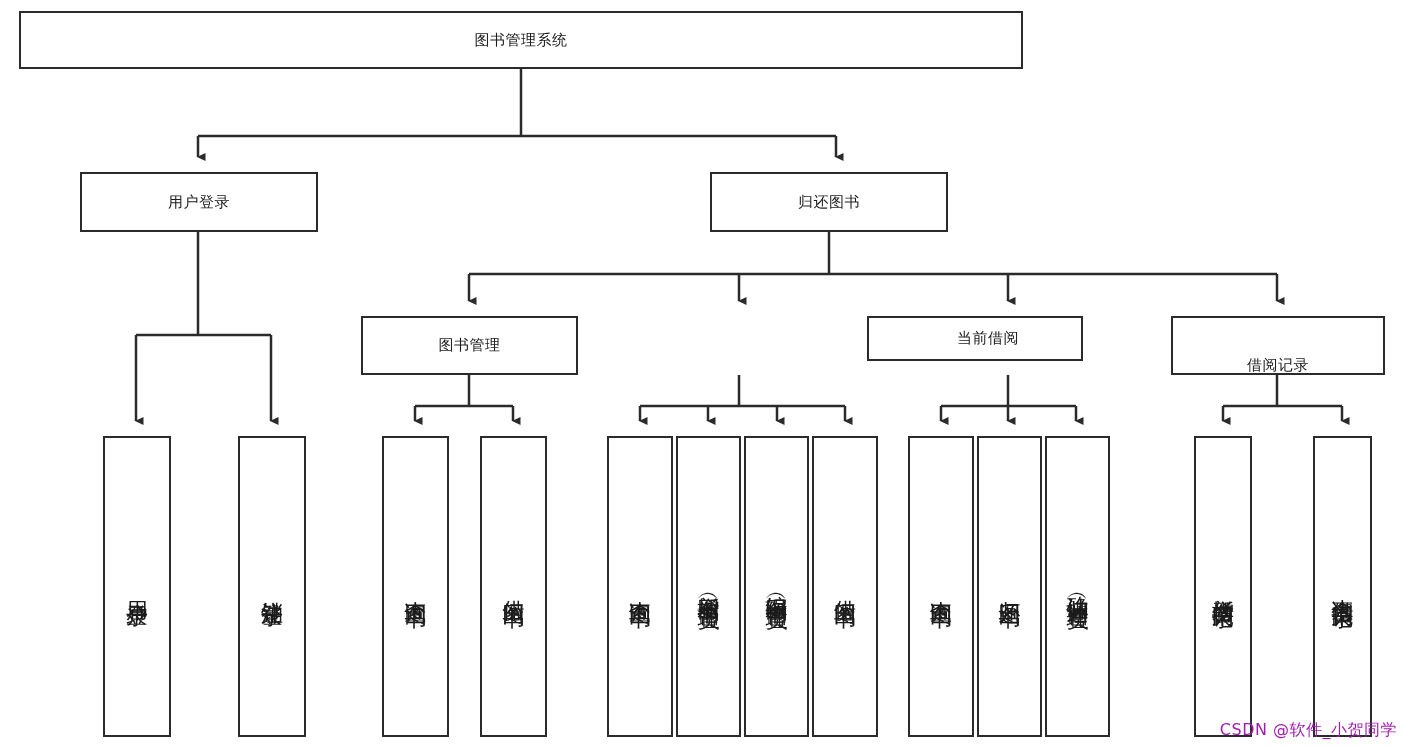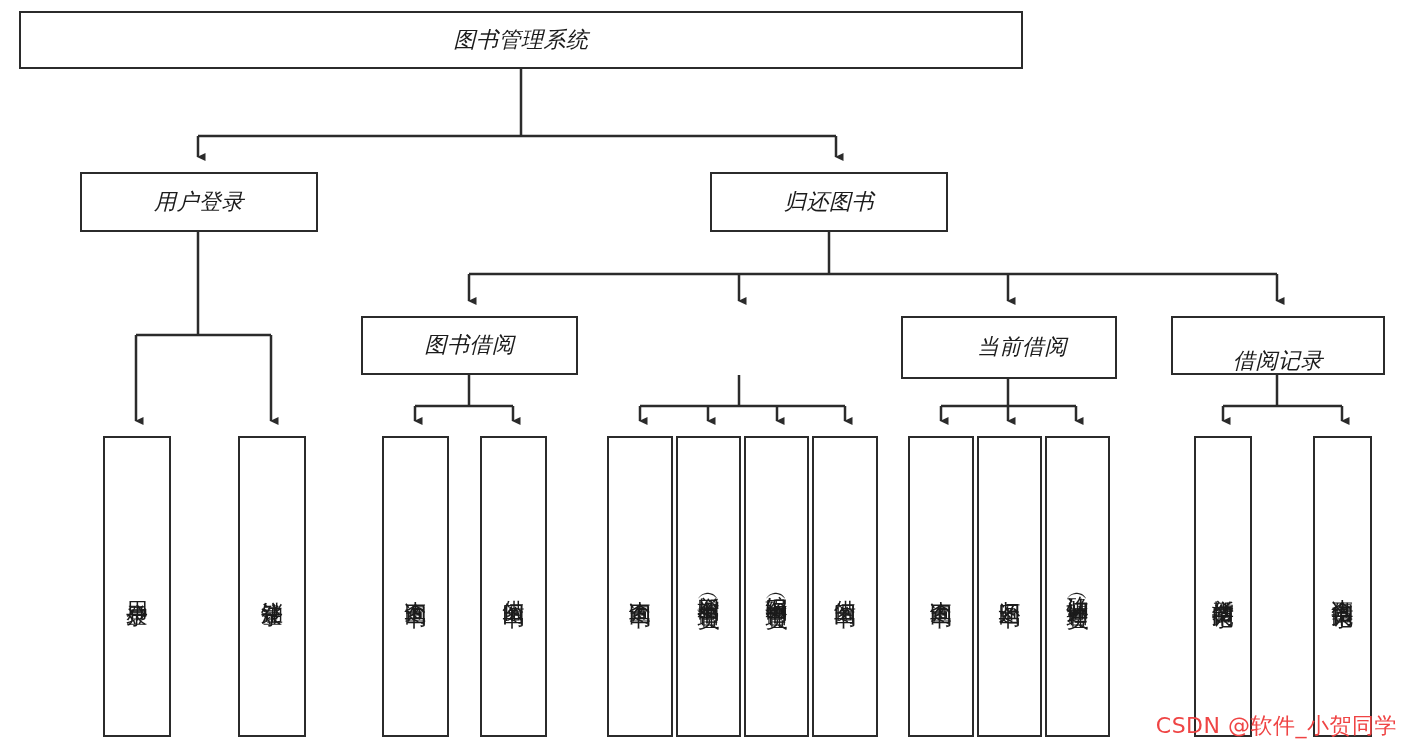--- a/index.html
+++ b/index.html
@@ -36,44 +36,43 @@
     justify-content: center;
     z-index: 2;
   }
   .node .label {
     display: block;
     text-align: center;
     color: #1b1b1b;
     letter-spacing: 0.5px;
   }
   .node.horiz .label {
-    font-size: 22px;
+    font-size: 15px;
     line-height: 1.1;
     white-space: nowrap;
-    font-style: italic;
   }
   .node.vert {
     align-items: center;
     justify-content: center;
   }
   .node.vert .label {
     writing-mode: vertical-rl;
     text-orientation: upright;
     font-size: 22px;
     line-height: 1.45;
     letter-spacing: 2px;
     white-space: nowrap;
     max-height: 290px;
   }
   #watermark {
     position: absolute;
     right: 8px;
     bottom: 6px;
-    font-size: 22px;
-    color: #ef4444;
+    font-size: 16px;
+    color: #a21caf;
     letter-spacing: 0.5px;
     z-index: 5;
     white-space: nowrap;
     font-family: "DejaVu Sans", "Liberation Sans", sans-serif;
   }
 </style>
 </head>
 <body>
 
 <div id="canvas">
@@ -134,25 +133,25 @@
 
   <div class="node horiz" style="left:80px; top:172px; width:238px; height:60px;">
     <span class="label">用户登录</span>
   </div>
 
   <div class="node horiz" style="left:710px; top:172px; width:238px; height:60px;">
     <span class="label">归还图书</span>
   </div>
 
   <div class="node horiz" style="left:361px; top:316px; width:217px; height:59px;">
-    <span class="label">图书借阅</span>
-  </div>
-
-
-  <div class="node horiz" style="left:901px; top:316px; width:216px; height:63px;padding-left:26px;">
+    <span class="label">图书管理</span>
+  </div>
+
+
+  <div class="node horiz" style="left:867px; top:316px; width:216px; height:45px;padding-left:26px;">
     <span class="label">当前借阅</span>
   </div>
 
   <div class="node horiz" style="left:1171px; top:316px; width:214px; height:59px;align-items:flex-end;">
     <span class="label">借阅记录</span>
   </div>
 
   <div class="node vert" style="left:103px; top:436px; width:68px; height:301px;">
     <span class="label">用户登录</span>
   </div>

